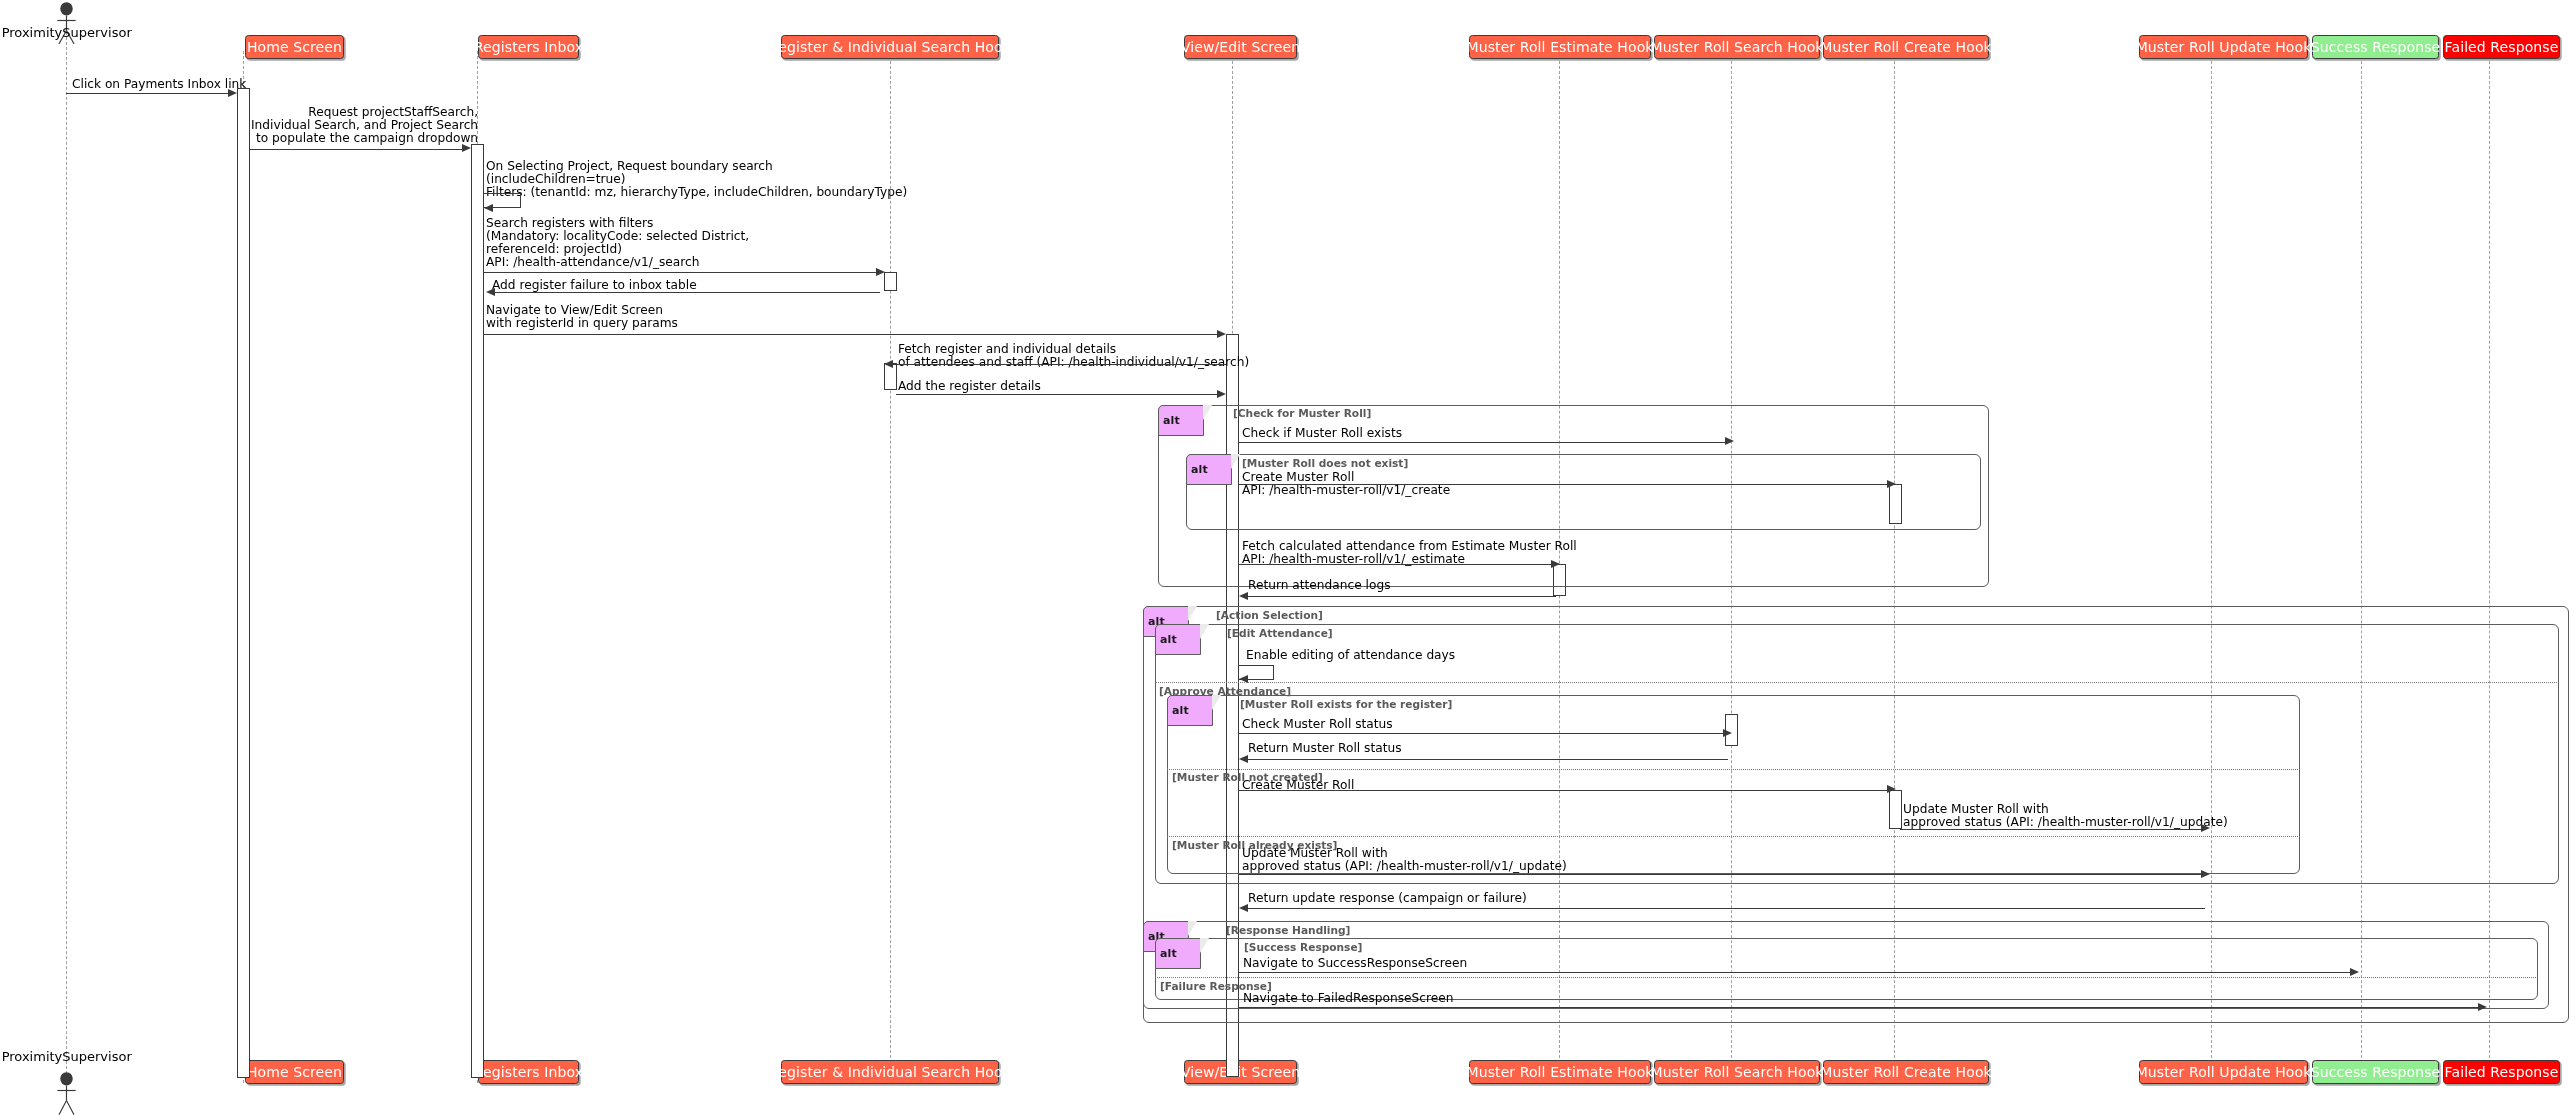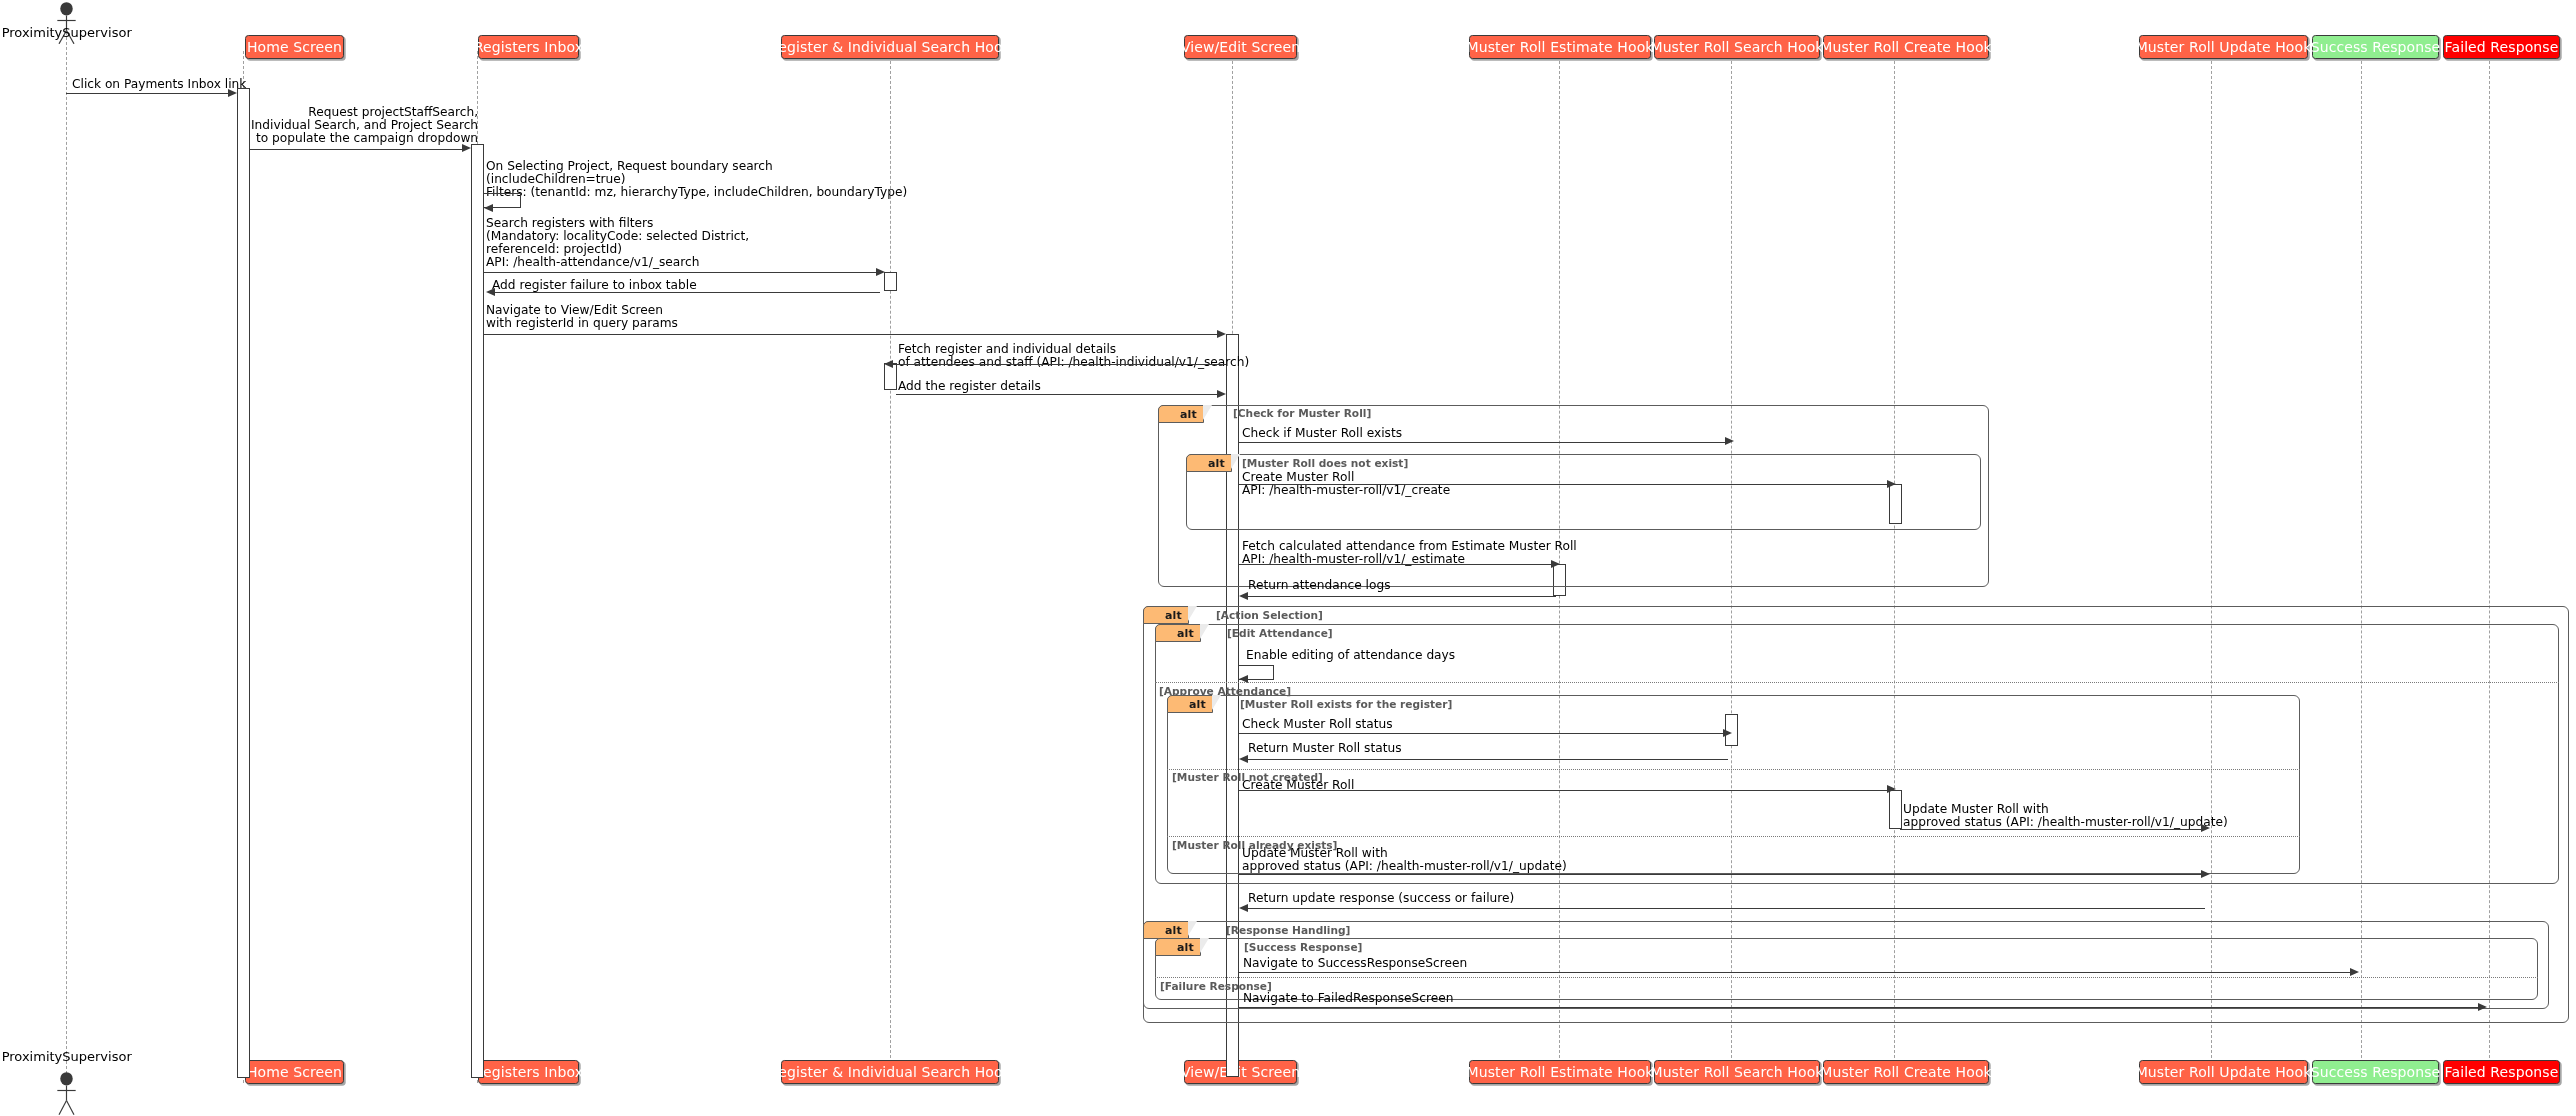--- a/index.html
+++ b/index.html
@@ -98,27 +98,27 @@
     position:absolute;
     box-sizing:border-box;
     border:1px solid #5C5C5C;
     border-radius:6px;
     background:transparent;
     pointer-events:none;
   }
   .frag-tab{
     position:absolute;
     box-sizing:border-box;
-    background:#fdba74;
+    background:#f0abfc;
     border:1px solid #5C5C5C;
     border-top-left-radius:5px;
-    height:18px;
+    height:31px;
     display:flex;
     align-items:center;
-    padding-left:21px;
+    padding-left:4px;
     font-size:11px;
     font-weight:bold;
     color:#1a1a1a;
     letter-spacing:0.2px;
   }
   .frag-tab::after{
     content:"";
     position:absolute;
     right:-9.3px;
     top:-1px;
@@ -317,21 +317,21 @@
   <div class="arrow-head right" style="left:2201px; top:824px;"></div>
 
   <div class="frag-divider" style="left:1167px; top:836px; width:1133px;"></div>
   <div class="frag-label" style="left:1172px; top:839px;">[Muster Roll already exists]</div>
 
   <div class="msg-text" style="left:1242px; top:847px;">Update Muster Roll with
 approved status (API: /health-muster-roll/v1/_update)</div>
   <div class="arrow-line" style="left:1239px; top:874px; width:965px;"></div>
   <div class="arrow-head right" style="left:2201px; top:870px;"></div>
 
-  <div class="msg-text" style="left:1248px; top:892px;">Return update response (success or failure)</div>
+  <div class="msg-text" style="left:1248px; top:892px;">Return update response (campaign or failure)</div>
   <div class="arrow-line" style="left:1247px; top:908px; width:958px;"></div>
   <div class="arrow-head left" style="left:1239px; top:904px;"></div>
 
   <div class="frag" style="left:1143px; top:921px; width:1406px; height:88px;"></div>
   <div class="frag-tab" style="left:1143px; top:921px; width:46px;">alt</div>
   <div class="frag-label" style="left:1226px; top:924px;">[Response Handling]</div>
 
   <div class="frag" style="left:1155px; top:938px; width:1383px; height:62px;"></div>
   <div class="frag-tab" style="left:1155px; top:938px; width:46px;">alt</div>
   <div class="frag-label" style="left:1236px; top:941px;padding-left:8px;">[Success Response]</div>

